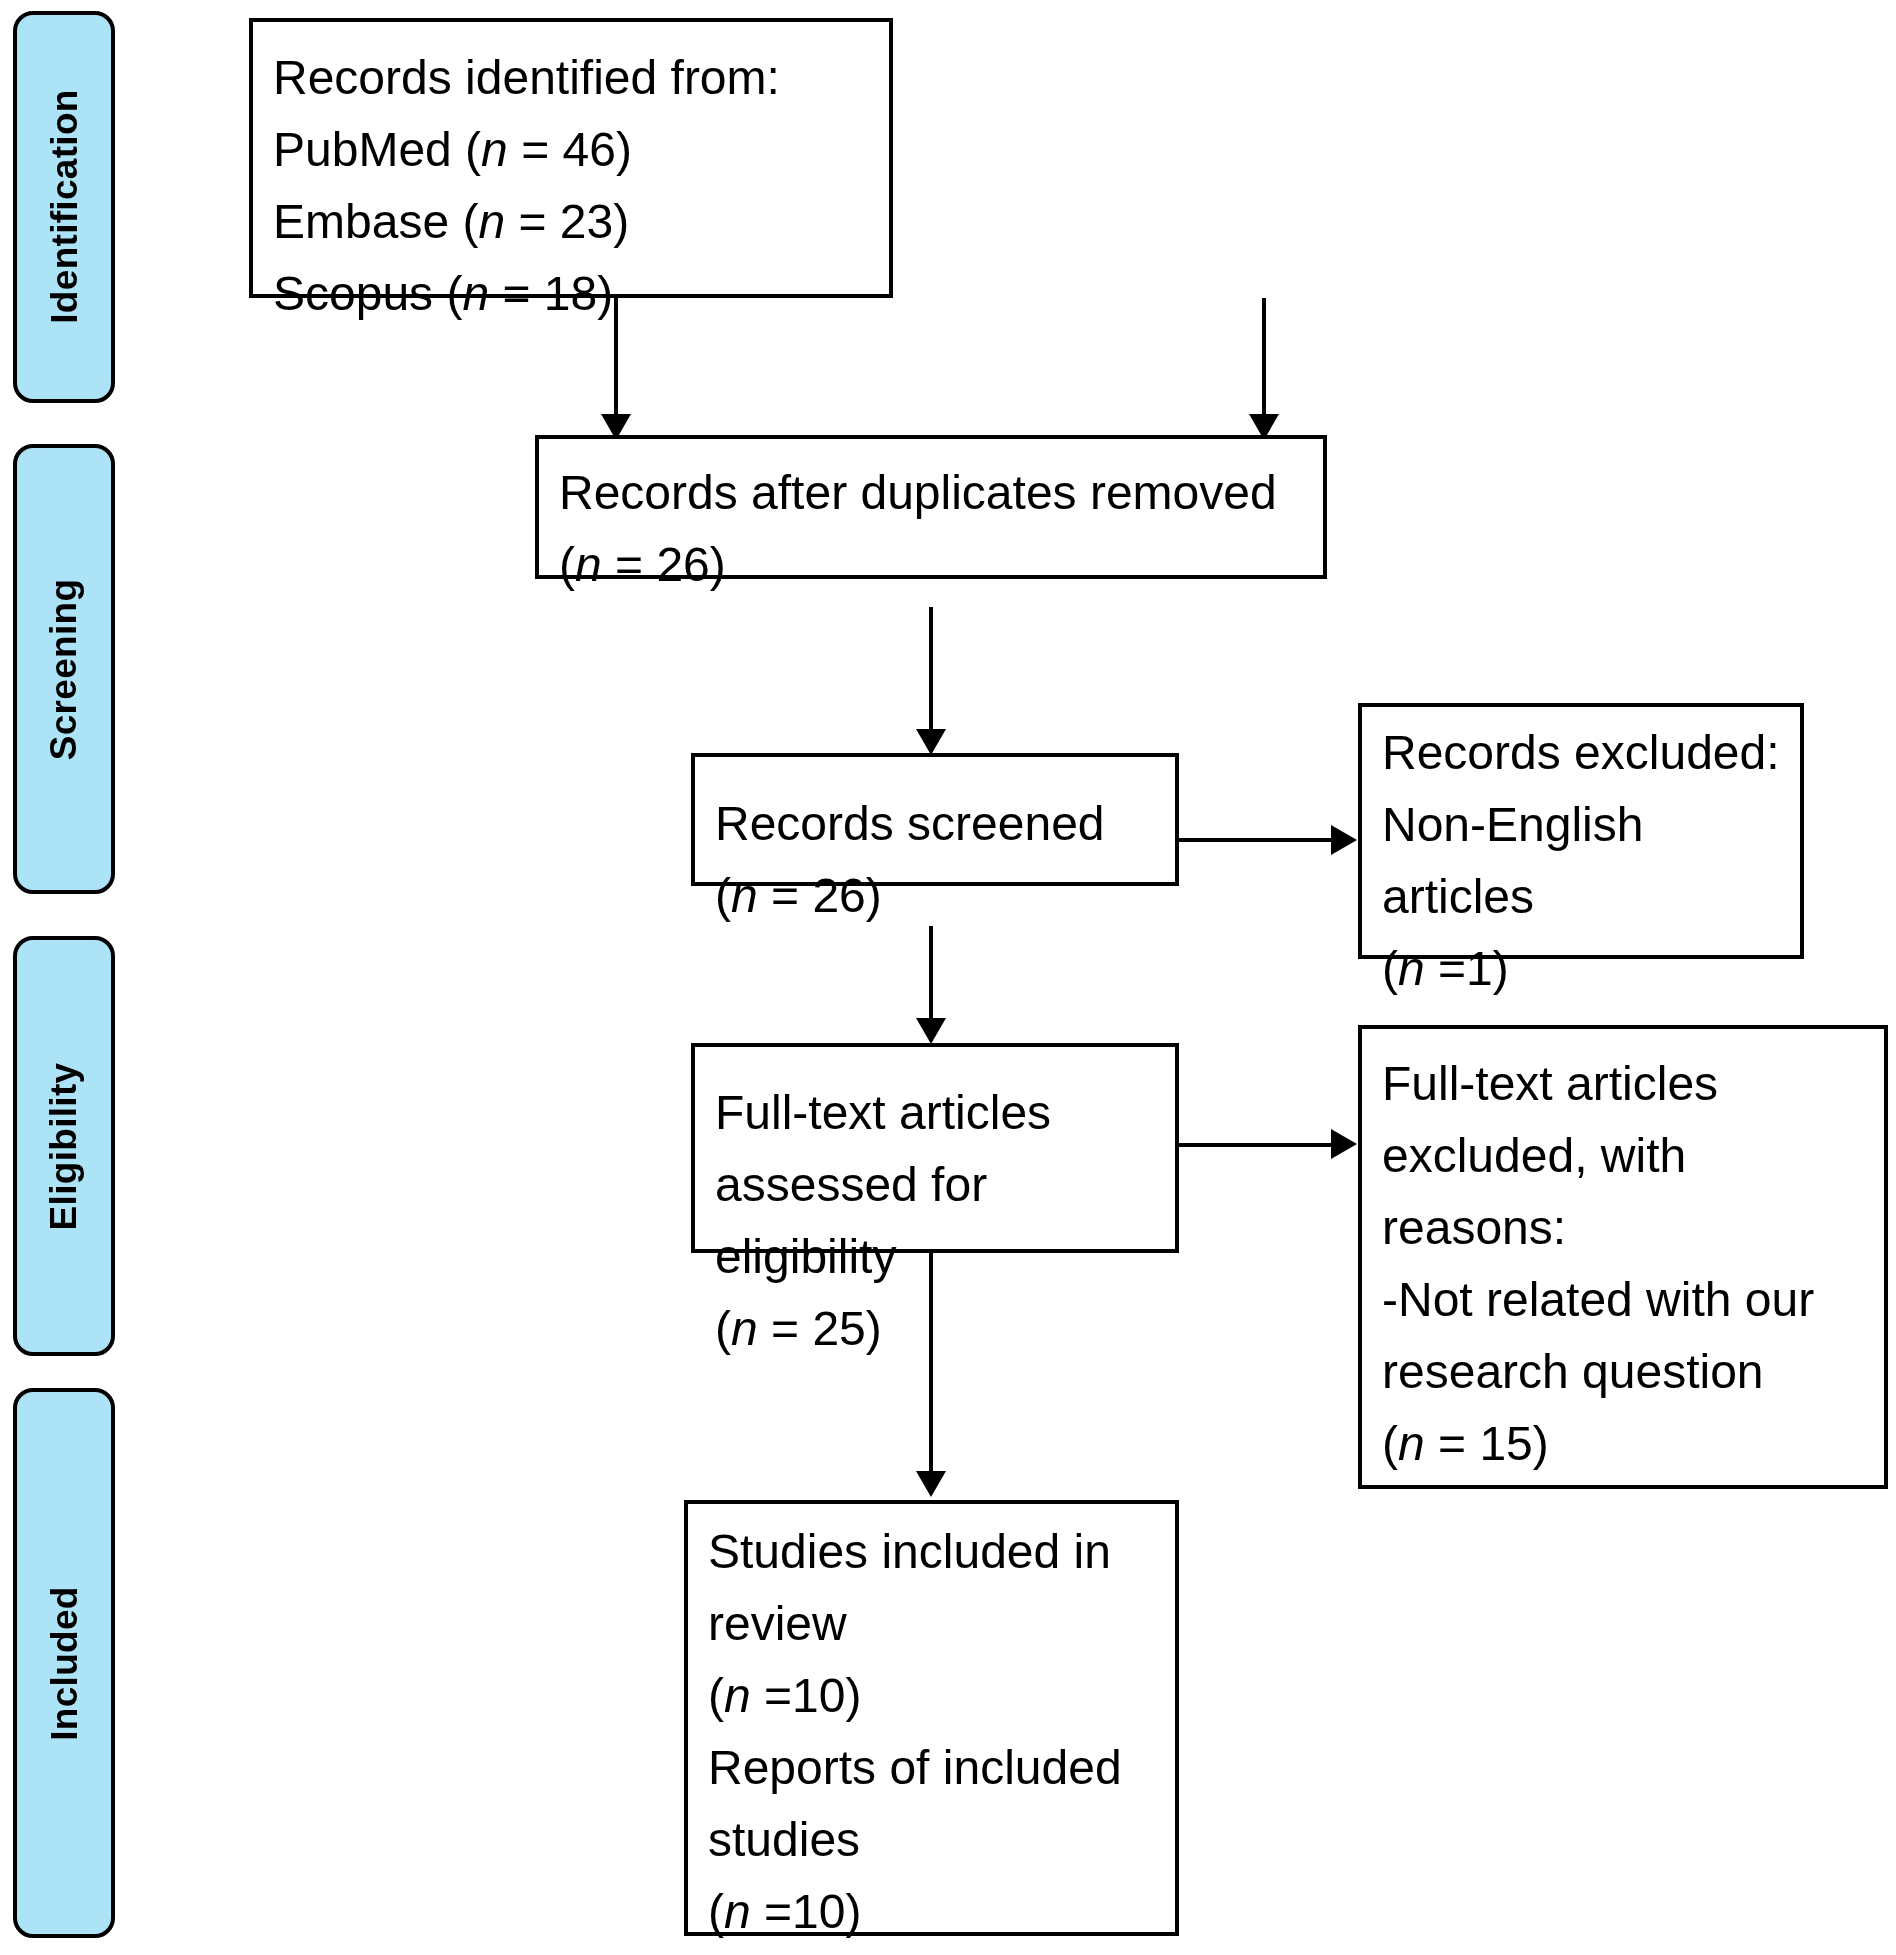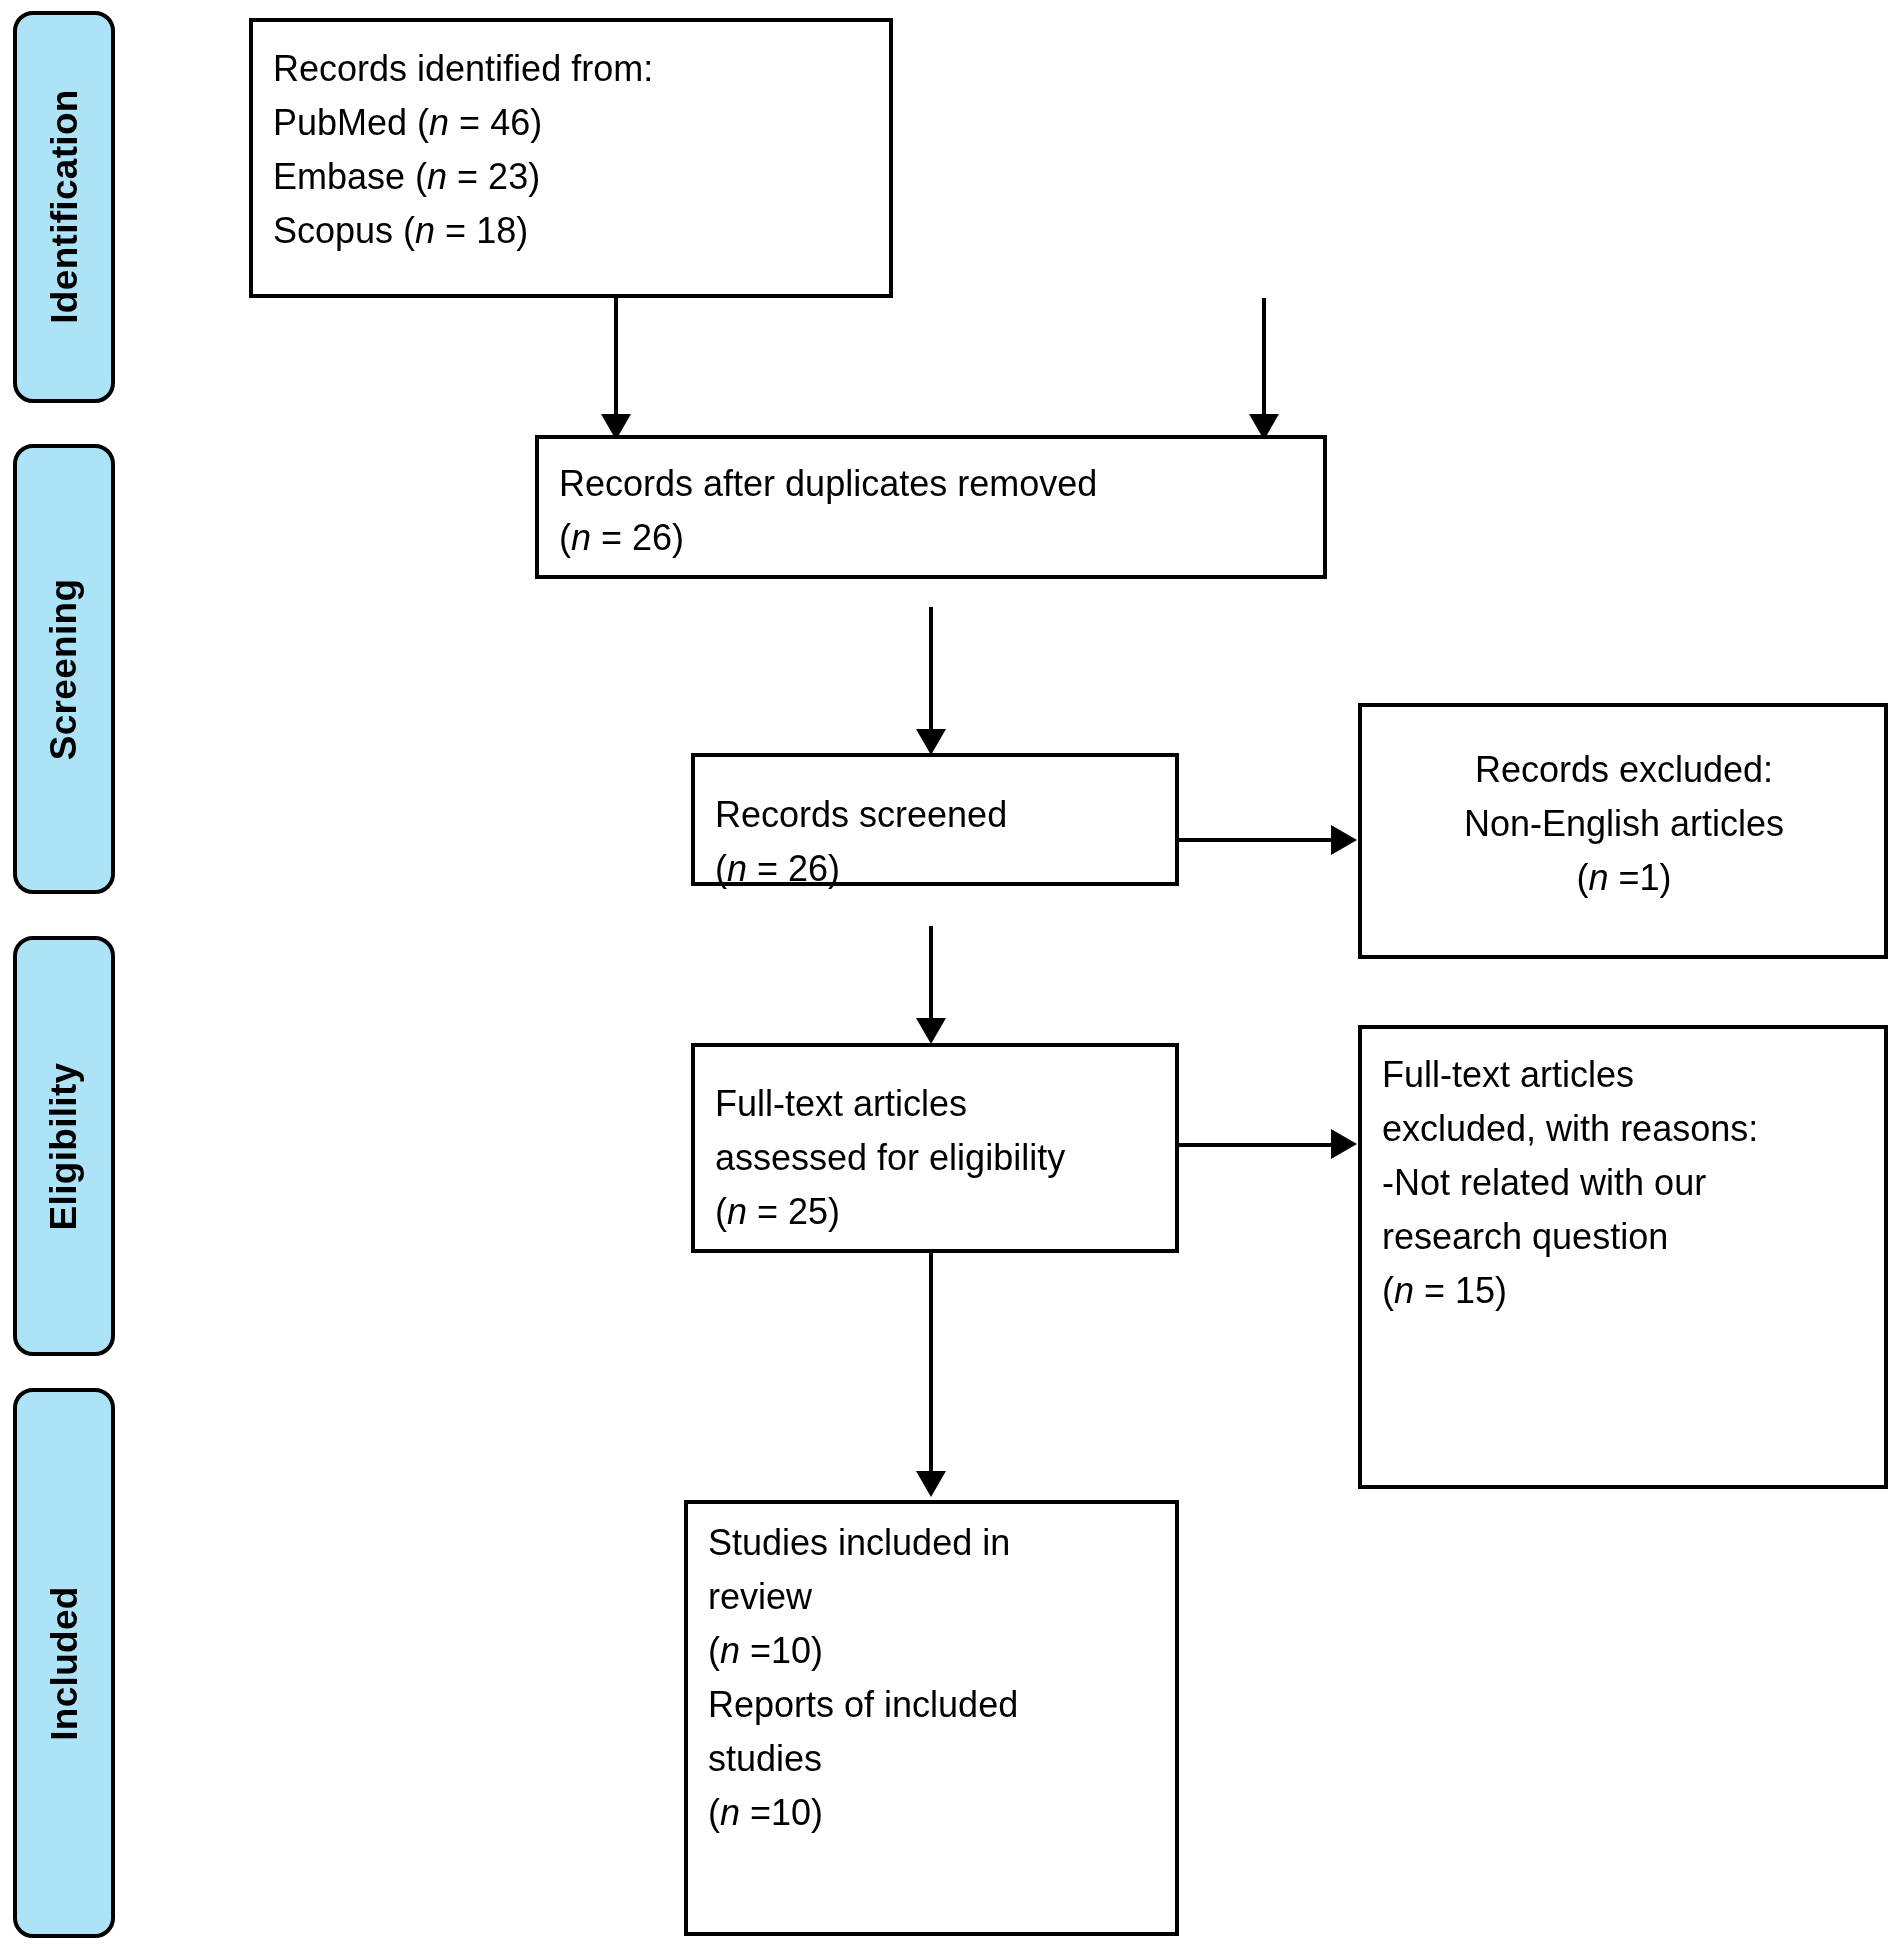--- a/index.html
+++ b/index.html
@@ -41,21 +41,21 @@
   }
   
   .fbox {
     position: absolute;
     background: #ffffff;
     border: 4.2px solid #000000;
     box-sizing: border-box;
     padding: 20px 18px 12px 20px;
   }
   .fbox .ftext {
-    font-size: 36px;
+    font-size: 48px;
     line-height: 1.50;
     color: #000000;
     white-space: pre-line;
   }
   .fbox .ftext em { font-style: italic; }
   
   .vline {
     position: absolute;
     width: 4.2px;
     background: #000000;
@@ -118,21 +118,21 @@
     <div class="ftext">Records after duplicates removed<br>(<em>n</em> =  26)</div>
   </div>
 
   <div class="vline" style="left:929px; top:607px; height:125px;"></div>
   <div class="arrow-down" style="left:916px; top:729px;"></div>
 
   <div class="fbox" style="left:691px; top:753px; width:488px; height:133px; padding-top:31px;">
     <div class="ftext">Records screened<br>(<em>n</em> = 26)</div>
   </div>
 
-  <div class="fbox" style="left:1358px; top:703px; width:530px; height:256px; padding-top:36px;text-align:center;">
+  <div class="fbox" style="left:1358px; top:703px; width:446px; height:256px; padding-top:10px;">
     <div class="ftext">Records excluded:<br>Non-English articles<br>(<em>n</em> =1)</div>
   </div>
 
   <div class="hline" style="left:1179px; top:838px; width:154px;"></div>
   <div class="arrow-right" style="left:1331px; top:825px;"></div>
 
   <div class="vline" style="left:929px; top:926px; height:95px;"></div>
   <div class="arrow-down" style="left:916px; top:1018px;"></div>
 
   <div class="fbox" style="left:691px; top:1043px; width:488px; height:210px; padding-top:30px;">

